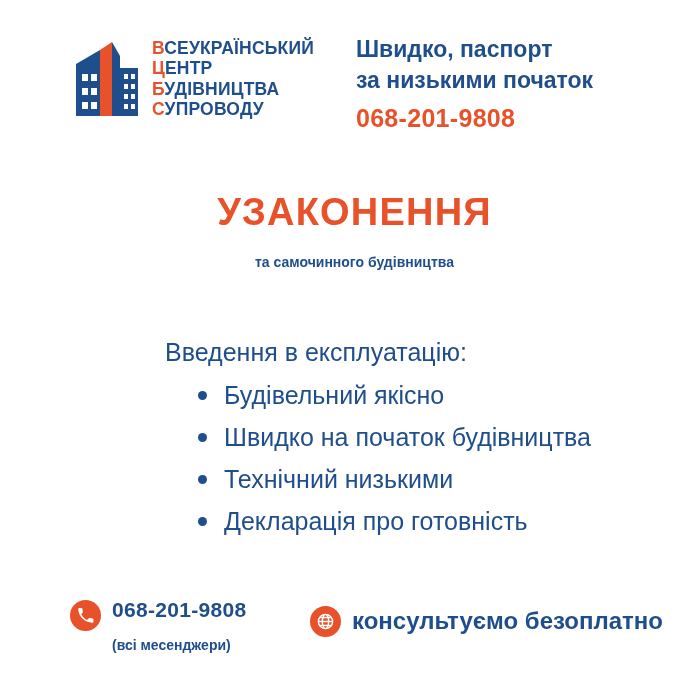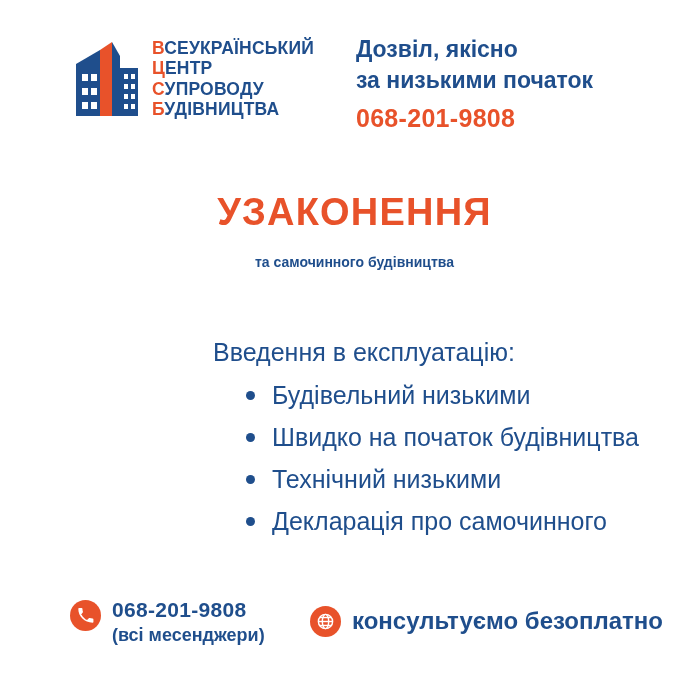--- a/index.html
+++ b/index.html
@@ -103,21 +103,20 @@
     font-size: 14px;
     font-weight: bold;
   }
 
   
   .list-section {
     position: absolute;
     top: 338px;
     left: 0;
     width: 632px;
-    padding-left: 48px;
   }
   .list-heading {
     color: #1F4E8C;
     font-size: 25px;
     text-align: center;
     margin-bottom: 12px;
   }
   ul.items {
     list-style: none;
     margin: 0;
@@ -181,22 +180,22 @@
   .footer-text {
     margin-left: 11px;
     color: #1F4E8C;
     font-weight: bold;
   }
   .footer-phone {
     font-size: 21px;
     letter-spacing: 0.3px;
   }
   .footer-note {
-    font-size: 18px;
-    margin-top: 3px;
+    font-size: 14px;
+    margin-top: 15px;
   }
   .footer-consult {
     margin-left: 11px;
     color: #1F4E8C;
     font-weight: bold;
     font-size: 24px;
   }
 </style>
 </head>
 <body>
@@ -229,48 +228,48 @@
         </svg>
       </div>
       <div class="logo-words">
         <div class="logo-line">
           <span class="cap">В</span><span class="rest">СЕУКРАЇНСЬКИЙ</span>
         </div>
         <div class="logo-line">
           <span class="cap">Ц</span><span class="rest">ЕНТР</span>
         </div>
         <div class="logo-line">
+          <span class="cap">Б</span><span class="rest">УДІВНИЦТВА</span>
+        </div>
+        <div class="logo-line">
           <span class="cap">С</span><span class="rest">УПРОВОДУ</span>
         </div>
-        <div class="logo-line">
-          <span class="cap">Б</span><span class="rest">УДІВНИЦТВА</span>
-        </div>
       </div>
     </div>
 
     <div class="header-right">
-      <div class="slogan">Дозвіл, якісно</div>
+      <div class="slogan">Швидко, паспорт</div>
       <div class="slogan">за низькими початок</div>
       <div class="phone">068-201-9808</div>
     </div>
 
   </div>
 
   <div class="title-wrap">
     <div class="title-line">УЗАКОНЕННЯ</div>
     <div class="subtitle">та самочинного будівництва</div>
   </div>
 
   <div class="list-section">
     <div class="list-heading">Введення в експлуатацію:</div>
     <ul class="items">
-      <li>Будівельний низькими</li>
+      <li>Будівельний якісно</li>
       <li>Швидко на початок будівництва</li>
       <li>Технічний низькими</li>
-      <li>Декларація про самочинного</li>
+      <li>Декларація про готовність</li>
     </ul>
   </div>
 
   <div class="footer">
 
     <div class="footer-left">
       <div class="circ-icon">
         <svg width="17" height="17" viewBox="0 0 24 24" fill="#ffffff" xmlns="http://www.w3.org/2000/svg">
           <path d="M6.6 10.8c1.6 3.2 4.4 6 7.6 7.6l2.5-2.5c.3-.3.8-.4 1.2-.3 1.3.4 2.7.7 4.1.7.7 0 1.2.5 1.2 1.2V21c0 .7-.5 1.2-1.2 1.2C10.6 22.2 1.8 13.4 1.8 2.6 1.8 1.9 2.3 1.4 3 1.4h3.5c.7 0 1.2.5 1.2 1.2 0 1.4.2 2.8.7 4.1.1.4 0 .9-.3 1.2l-2.5 2.9z"></path>
         </svg>

